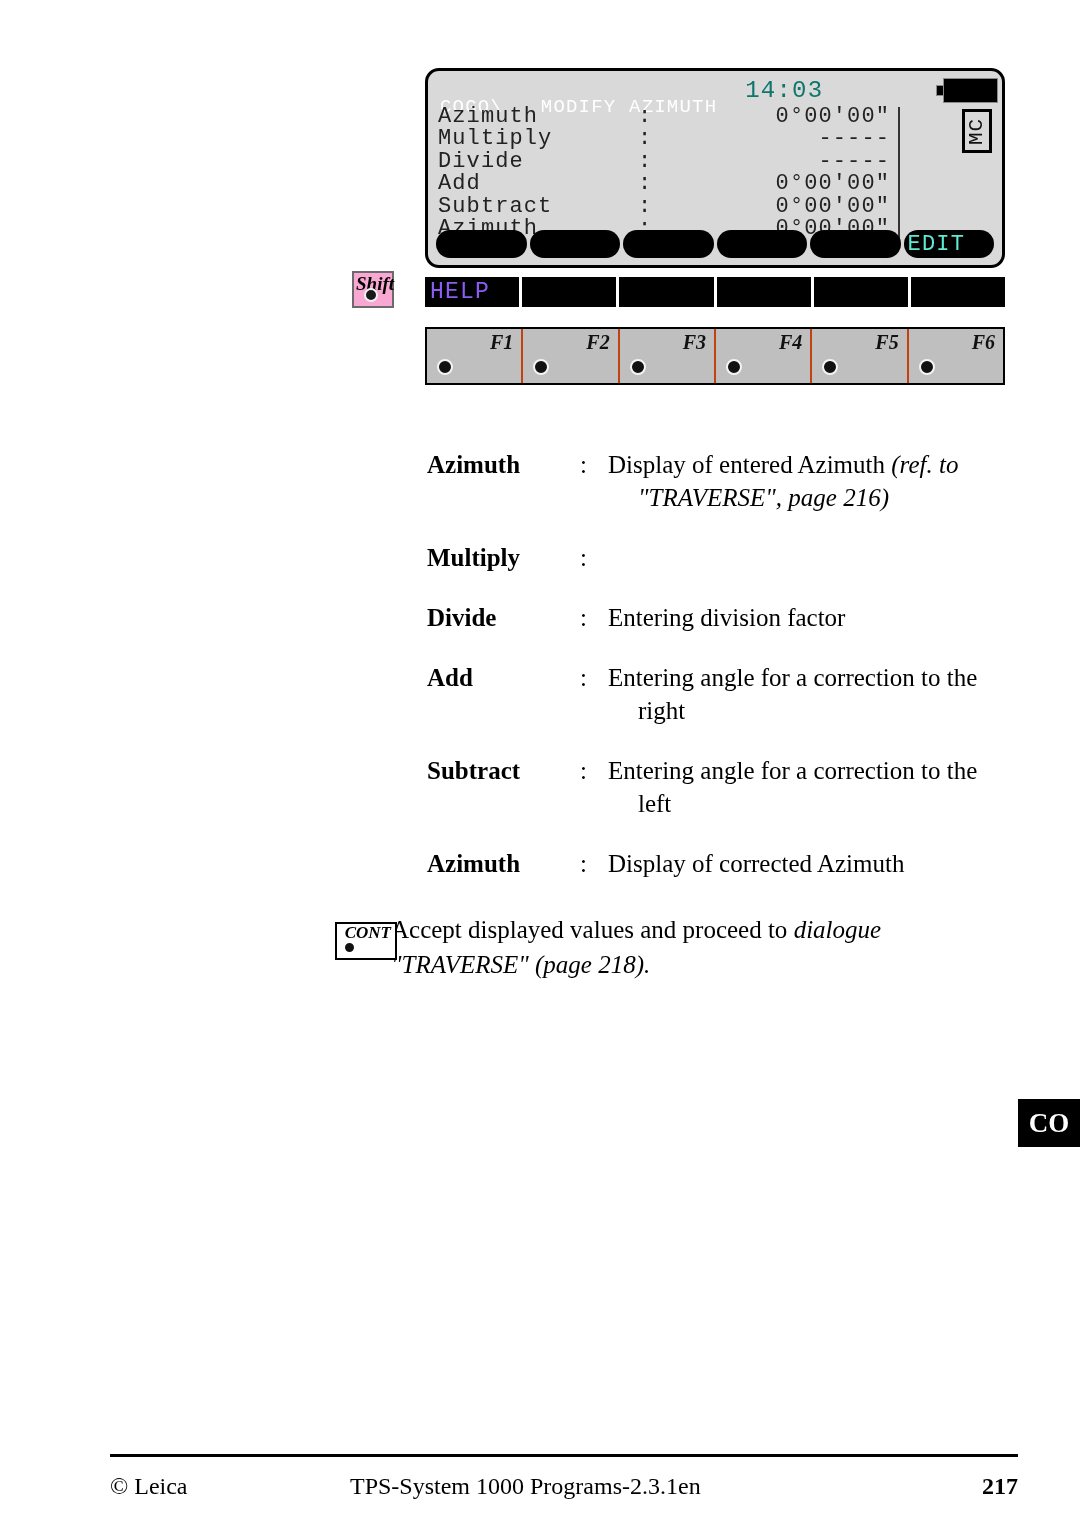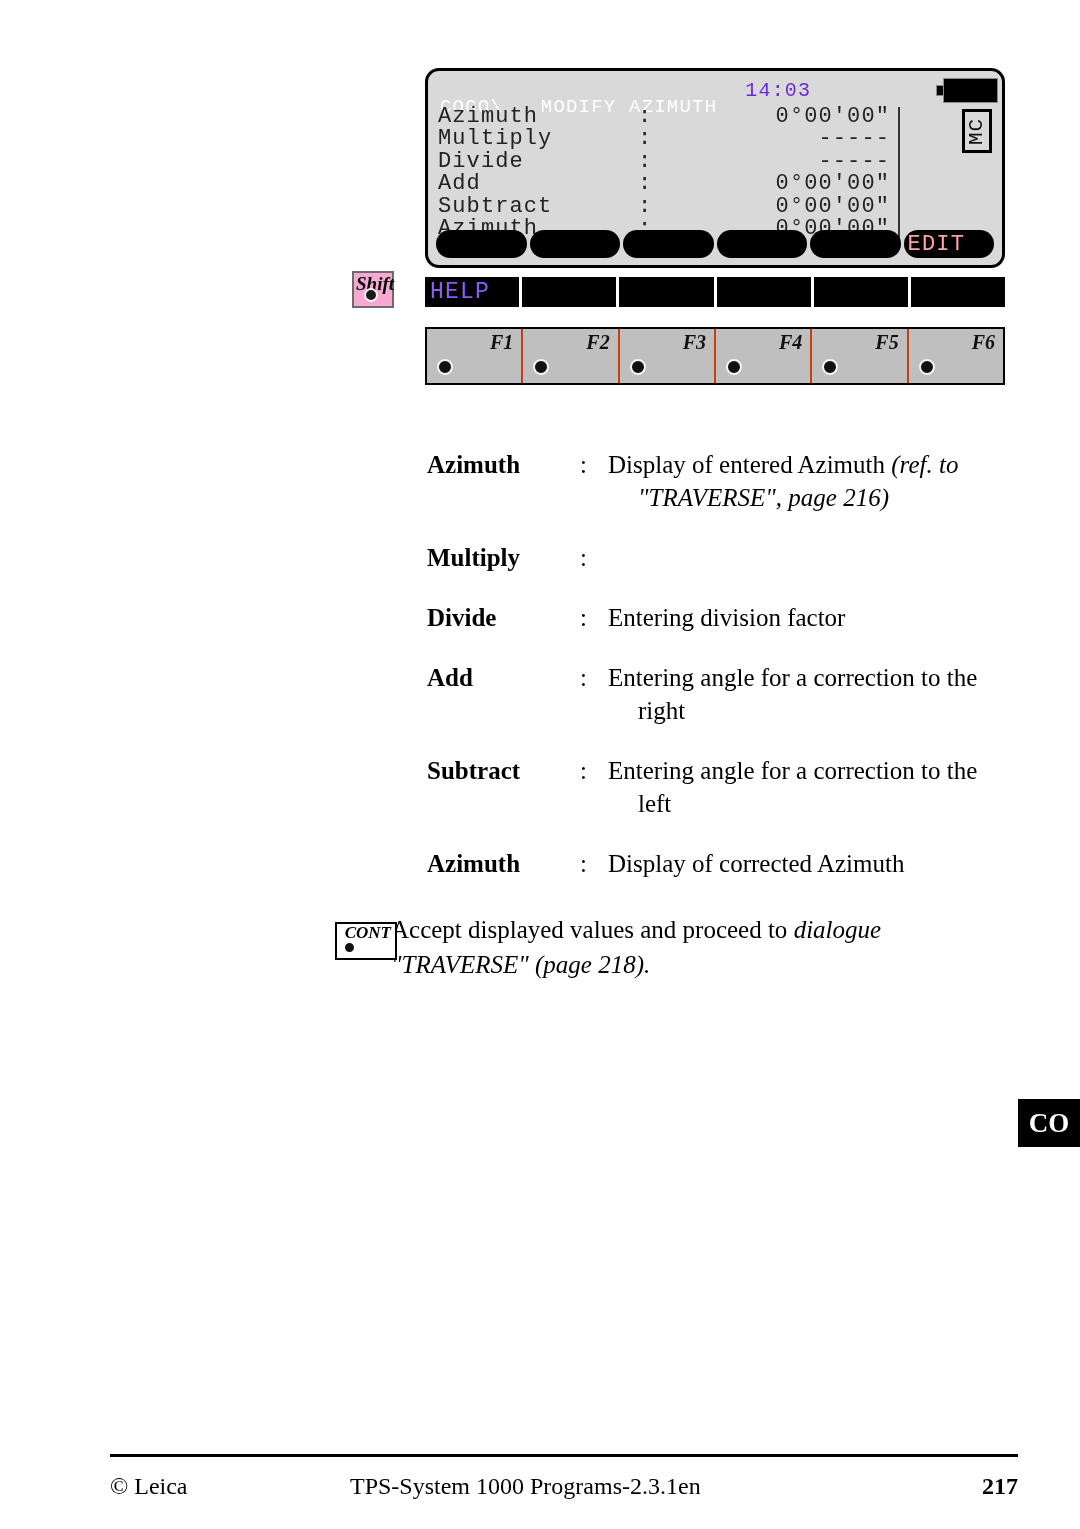--- a/index.html
+++ b/index.html
@@ -59,22 +59,22 @@
     font-size: 19px;
     line-height: 27px;
     letter-spacing: 1.2px;
     white-space: pre;
     padding: 0 4px 0 4px;
     display: flex;
     align-items: center;
     margin-top: 30px;
   }
   .lcd-time {
-    color: #6d28d9;
-    font-size: 20px;
+    color: #0f766e;
+    font-size: 24px;
     line-height: 27px;
     letter-spacing: 1.2px;
     padding-left: 24px;
     display: flex;
     align-items: center;
     white-space: pre;
   }
   .battery {
     position: absolute;
     right: -4px;
@@ -156,21 +156,21 @@
     left: 0px;
     bottom: 0px;
     width: 100%;
     height: 28px;
     display: flex;
     gap: 3px;
   }
   .lcd-softkeys .sk {
     flex: 1;
     background: #000;
-    color: #fca5a5;
+    color: #5eead4;
     font-size: 22px;
     letter-spacing: 1.2px;
     display: flex;
     align-items: center;
     justify-content: flex-start;
     padding-left: 4px;
     box-sizing: border-box;
     font-family: "Liberation Mono", monospace;
     white-space: pre;
     border-radius: 14px;

